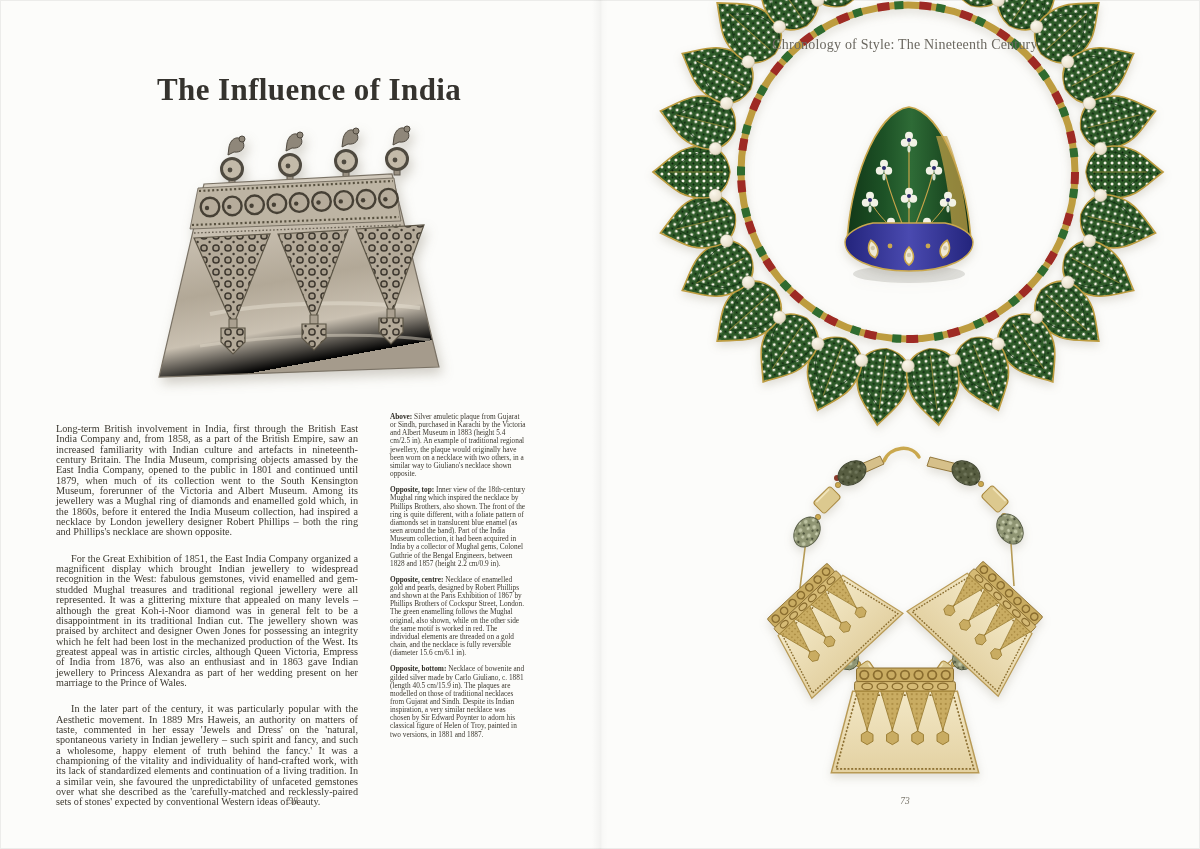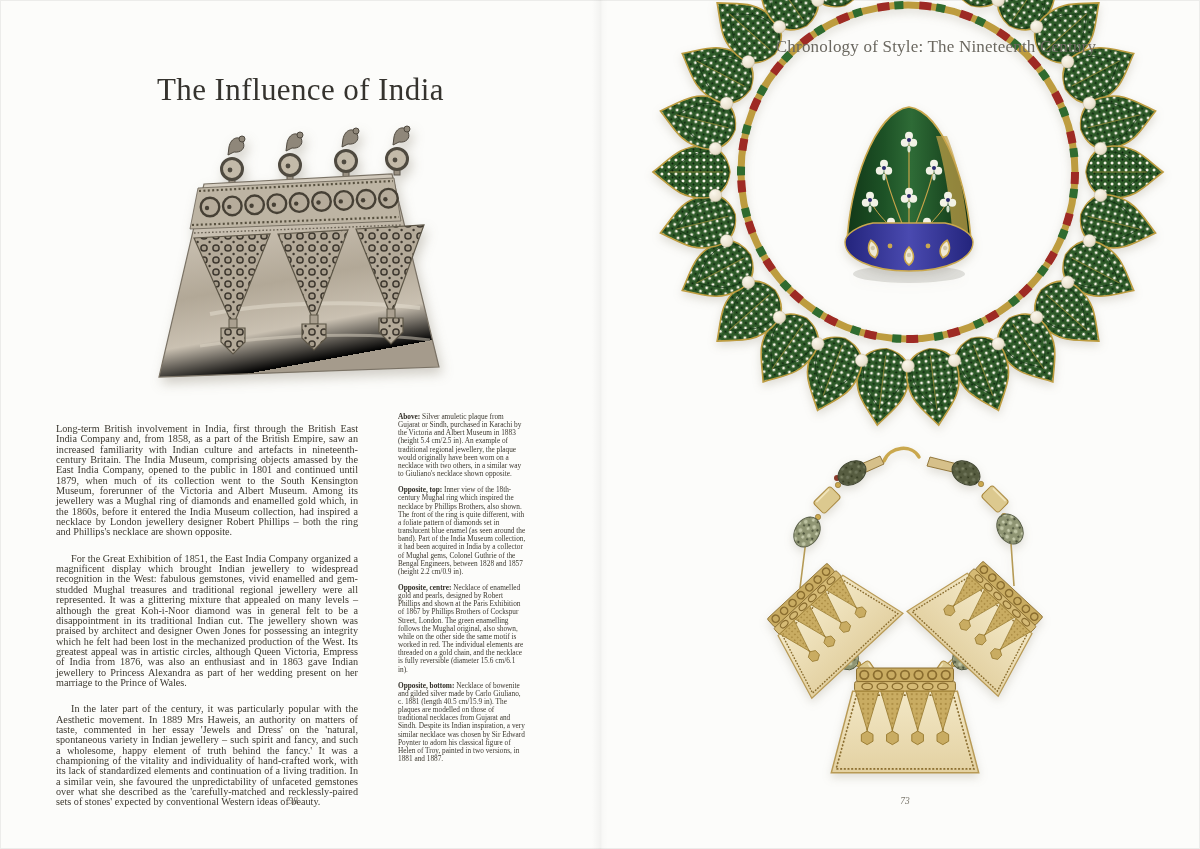--- a/index.html
+++ b/index.html
@@ -6,44 +6,44 @@
   .spread{
     position:relative;width:1200px;height:849px;overflow:hidden;
     background:#fcfcfa;
     box-shadow:inset 0 0 0 1px #ececea;
     font-family:"Liberation Serif", serif;
   }
   .gutter{position:absolute;left:592px;top:0;width:16px;height:849px;
     background:linear-gradient(90deg,rgba(0,0,0,0) 0%,rgba(0,0,0,0.03) 45%,rgba(0,0,0,0.045) 52%,rgba(0,0,0,0.015) 65%,rgba(0,0,0,0) 100%);}
   .page-title{
     position:absolute;left:157px;top:72px;width:420px;margin:0;
-    font-size:31px;font-weight:400;letter-spacing:.4px;color:#35332e;
+    font-size:31px;font-weight:700;letter-spacing:.4px;color:#35332e;
   }
   .plaque-photo{position:absolute;left:140px;top:124px;width:320px;height:272px;}
   .body-text{
     position:absolute;left:40px;top:408px;width:334px;
     font-size:10.2px;line-height:10.35px;color:#3c382f;text-align:justify;
   }
   .body-text p{margin:16px;}
   .body-text p.indent{text-indent:15px;}
   .captions{
     position:absolute;left:390px;top:413px;width:136px;
     font-size:7.3px;line-height:8.15px;color:#3c382f;text-align:left;
   }
-  .captions p{margin:0 0 8px 8px;}
+  .captions p{margin:0 0 8px 0;}
   .captions b{color:#2e2b24;}
   .pagenum{
     position:absolute;top:796px;width:40px;text-align:center;
     font-size:9.5px;font-style:italic;color:#7c786e;
   }
   .pagenum.pn-left{left:273px;}
   .pagenum.pn-right{left:885px;}
   .running-head{
-    position:absolute;left:731px;top:37px;width:410px;text-align:center;
-    font-size:17px;color:#6b6860;letter-spacing:.2px;z-index:5;
+    position:absolute;left:700px;top:37px;width:410px;text-align:center;
+    font-size:14px;color:#6b6860;letter-spacing:.2px;z-index:5;
   }
   .necklace-top-photo{position:absolute;left:648px;top:0;width:520px;height:436px;z-index:1;}
   .necklace-bottom-photo{position:absolute;left:678px;top:428px;width:450px;height:380px;}
   svg{display:block;}
   .soft-shadow{filter:drop-shadow(3px 6px 6px rgba(80,68,45,.25));}
   .soft-shadow-lite{filter:drop-shadow(0 4px 5px rgba(90,80,50,.18));}
 </style>
 </head>
 <body>
 

